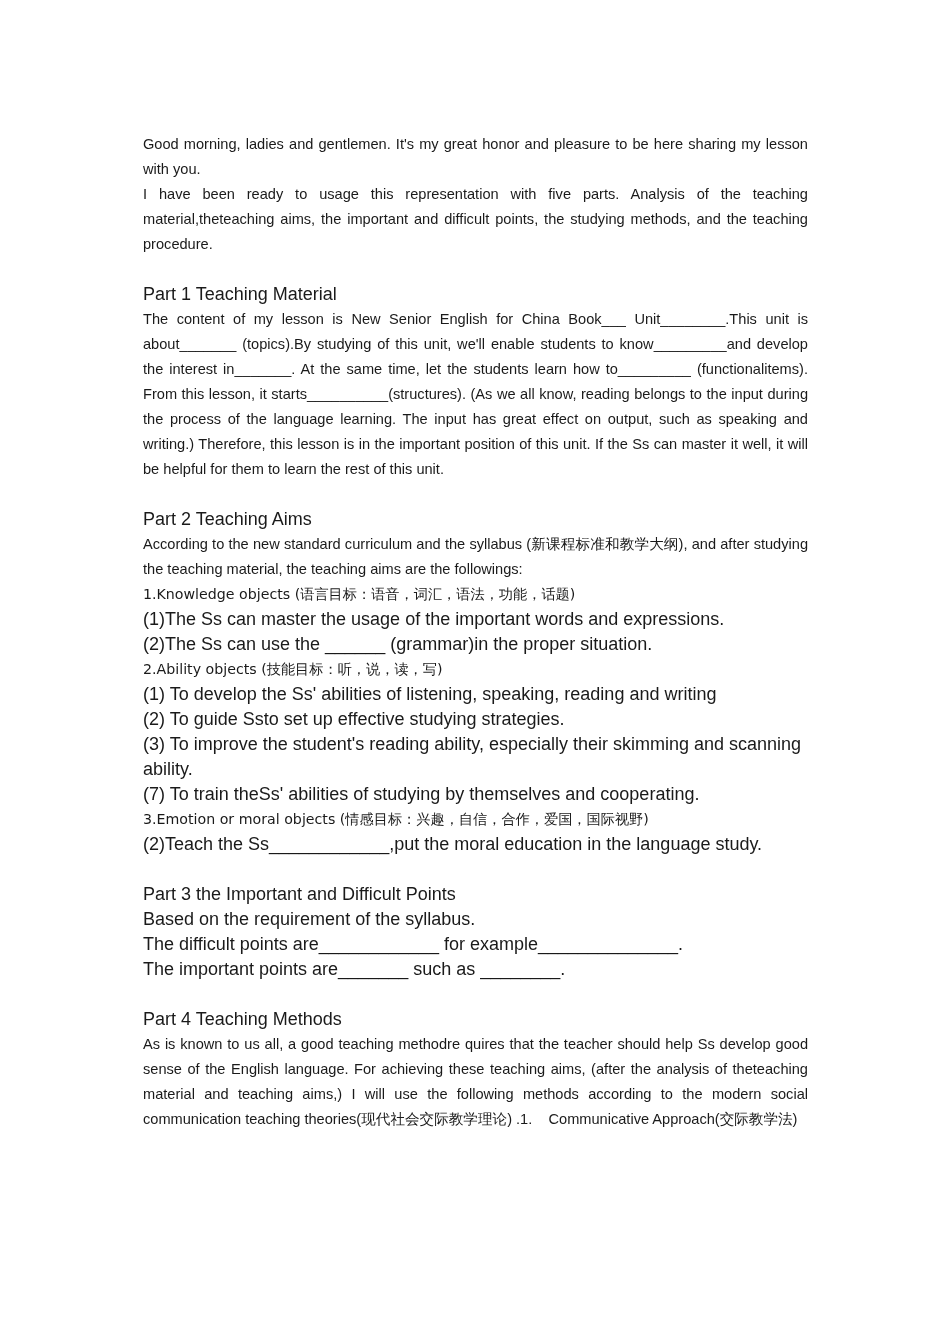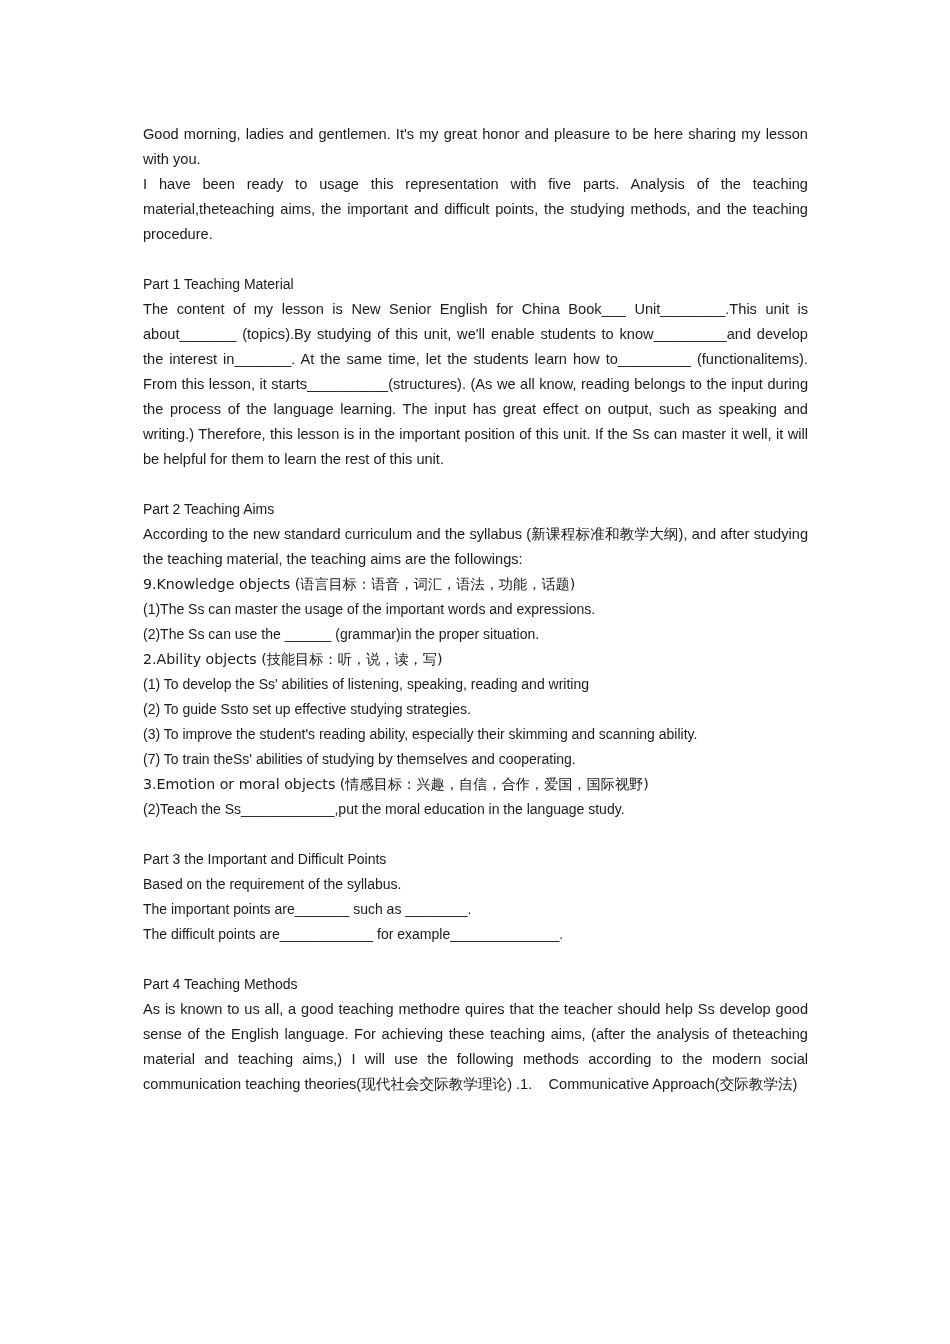--- a/index.html
+++ b/index.html
@@ -17,26 +17,26 @@
   .page {
     position: relative;
     width: 950px;
     height: 1344px;
     background: #ffffff;
     box-sizing: border-box;
   }
   .doc-body {
     position: absolute;
     left: 143px;
-    top: 122px;
+    top: 132px;
     width: 665px;
   }
   
   .ln {
-    font-size: 14px;
+    font-size: 18px;
     line-height: 25px;
     color: #1a1a1a;
     margin: 0;
     white-space: pre-wrap;
     word-spacing: 0;
   }
   
   .para {
     font-size: 14.6px;
     line-height: 25px;
@@ -71,39 +71,39 @@
     <div class="gap"></div>
 
     <p class="ln">Part 1 Teaching Material</p>
     <p class="para">The content of my lesson is New Senior English for China Book___ Unit________.This unit is about_______ (topics).By studying of this unit, we'll enable students to know_________and develop the interest in_______. At the same time, let the students learn how to_________ (functionalitems). From this lesson, it starts__________(structures). (As we all know, reading belongs to the input during the process of the language learning. The input has great effect on output, such as speaking and writing.) Therefore, this lesson is in the important position of this unit. If the Ss can master it well, it will be helpful for them to learn the rest of this unit.</p>
 
     <div class="gap"></div>
 
     <p class="ln">Part 2 Teaching Aims</p>
     <p class="para para-last-left">According to the new standard curriculum and the syllabus (新课程标准和教学大纲), and after studying the teaching material, the teaching aims are the followings:</p>
 
-    <p class="ln cn">9.Knowledge objects (语言目标：语音，词汇，语法，功能，话题)</p>
+    <p class="ln cn">1.Knowledge objects (语言目标：语音，词汇，语法，功能，话题)</p>
     <p class="ln">(1)The Ss can master the usage of the important words and expressions.</p>
     <p class="ln">(2)The Ss can use the ______ (grammar)in the proper situation.</p>
 
     <p class="ln cn">2.Ability objects (技能目标：听，说，读，写)</p>
     <p class="ln">(1) To develop the Ss' abilities of listening, speaking, reading and writing</p>
     <p class="ln">(2) To guide Ssto set up effective studying strategies.</p>
     <p class="ln">(3) To improve the student's reading ability, especially their skimming and scanning ability.</p>
     <p class="ln">(7) To train theSs' abilities of studying by themselves and cooperating.</p>
 
     <p class="ln cn">3.Emotion or moral objects (情感目标：兴趣，自信，合作，爱国，国际视野)</p>
     <p class="ln">(2)Teach the Ss____________,put the moral education in the language study.</p>
 
     <div class="gap"></div>
 
     <p class="ln">Part 3 the Important and Difficult Points</p>
     <p class="ln">Based on the requirement of the syllabus.</p>
+    <p class="ln">The difficult points are____________ for example______________.</p>
     <p class="ln">The important points are_______ such as ________.</p>
-    <p class="ln">The difficult points are____________ for example______________.</p>
 
     <div class="gap"></div>
 
     <p class="ln">Part 4 Teaching Methods</p>
     <p class="para para-last-left">As is known to us all, a good teaching methodre quires that the teacher should help Ss develop good sense of the English language. For achieving these teaching aims, (after the analysis of theteaching material and teaching aims,) I will use the following methods according to the modern social communication teaching theories(现代社会交际教学理论) .1.    Communicative Approach(交际教学法)</p>
 
   </div>
 </div>
 
 </body></html>

